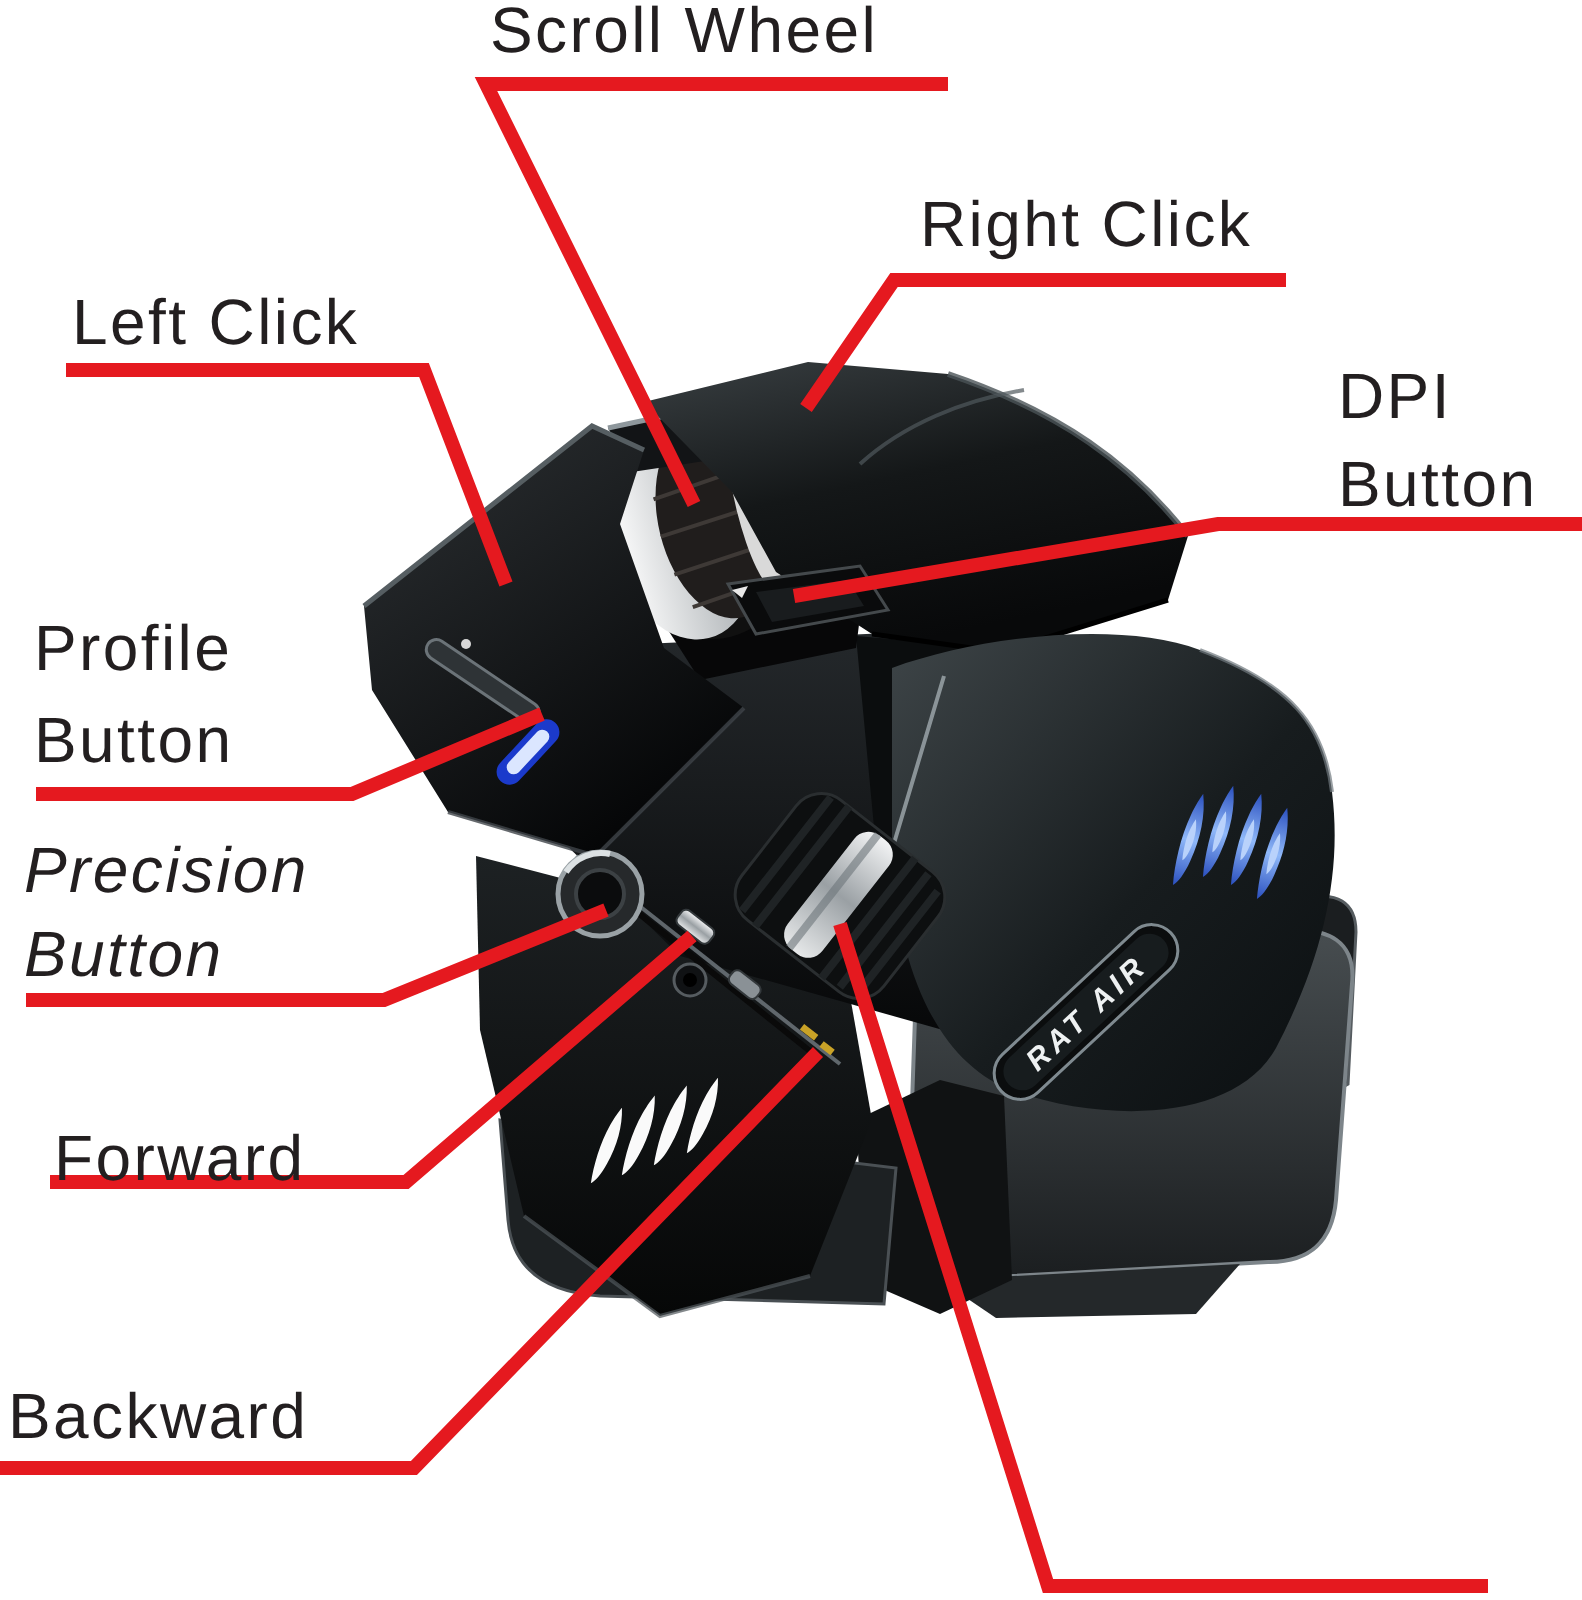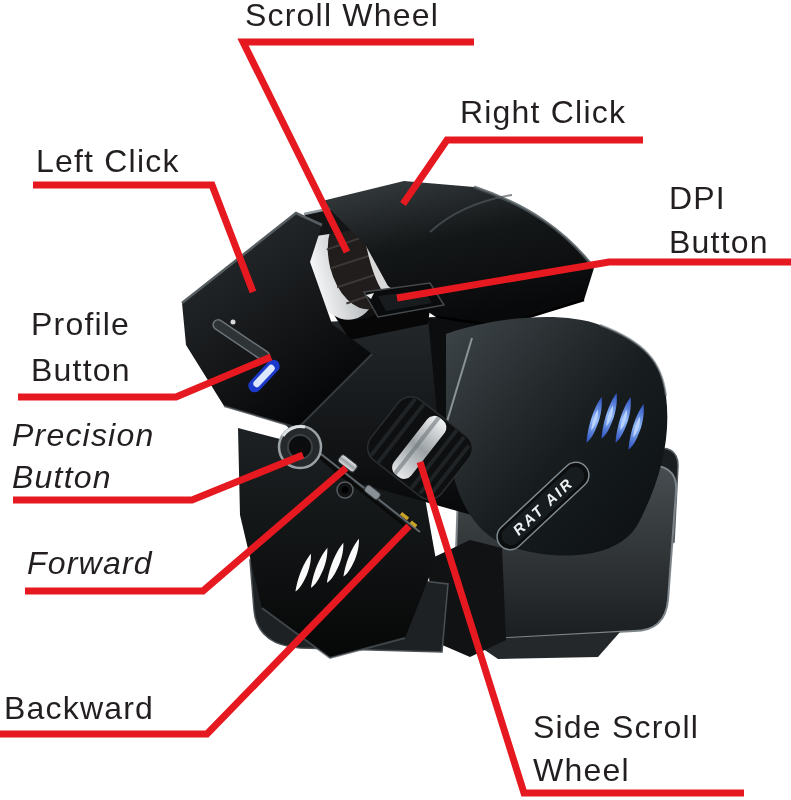--- a/index.html
+++ b/index.html
@@ -5,23 +5,23 @@
   html,body{margin:0;padding:0;background:#ffffff;}
   #stage{position:relative;width:791px;height:800px;background:#ffffff;overflow:hidden;
          font-family:"Liberation Sans",sans-serif;}
   #art{position:absolute;left:0;top:0;}
   .co{position:absolute;font:400 32px/44px "Liberation Sans",sans-serif;color:#231f20;
       letter-spacing:1.2px;white-space:nowrap;}
   #co-scroll{left:245px;top:-7px;}
   #co-left{left:36px;top:139px;}
   #co-right{left:460px;top:90px;}
   #co-dpi{left:637px;top:176px;margin-left:32px;}
-  #co-profile{left:31px;top:301px;line-height:46px;}
+  #co-profile{left:17px;top:301px;line-height:46px;}
   #co-precision{left:12px;top:414px;line-height:42px;font-style:italic;}
-  #co-forward{left:27px;top:541px;font-style:italic;}
+  #co-forward{left:27px;top:557px;}
   #co-backward{left:4px;top:686px;text-align:center;}
   #co-side{left:533px;top:706px;line-height:43px;}
 </style>
 </head>
 <body>
 
 <div id="stage">
 
   <svg id="art" width="791" height="800" viewBox="0 0 791 800">
     <defs>
@@ -225,18 +225,14 @@
   <div id="co-precision" class="co">
     <div>Precision</div>
     <div>Button</div>
   </div>
   <div id="co-forward" class="co">
     <div>Forward</div>
   </div>
   <div id="co-backward" class="co">
     <div>Backward</div>
   </div>
-  <div id="co-side" class="co">
-    <div>Side Scroll</div>
-    <div>Wheel</div>
-  </div>
 
 </div>
 
 </body></html>

